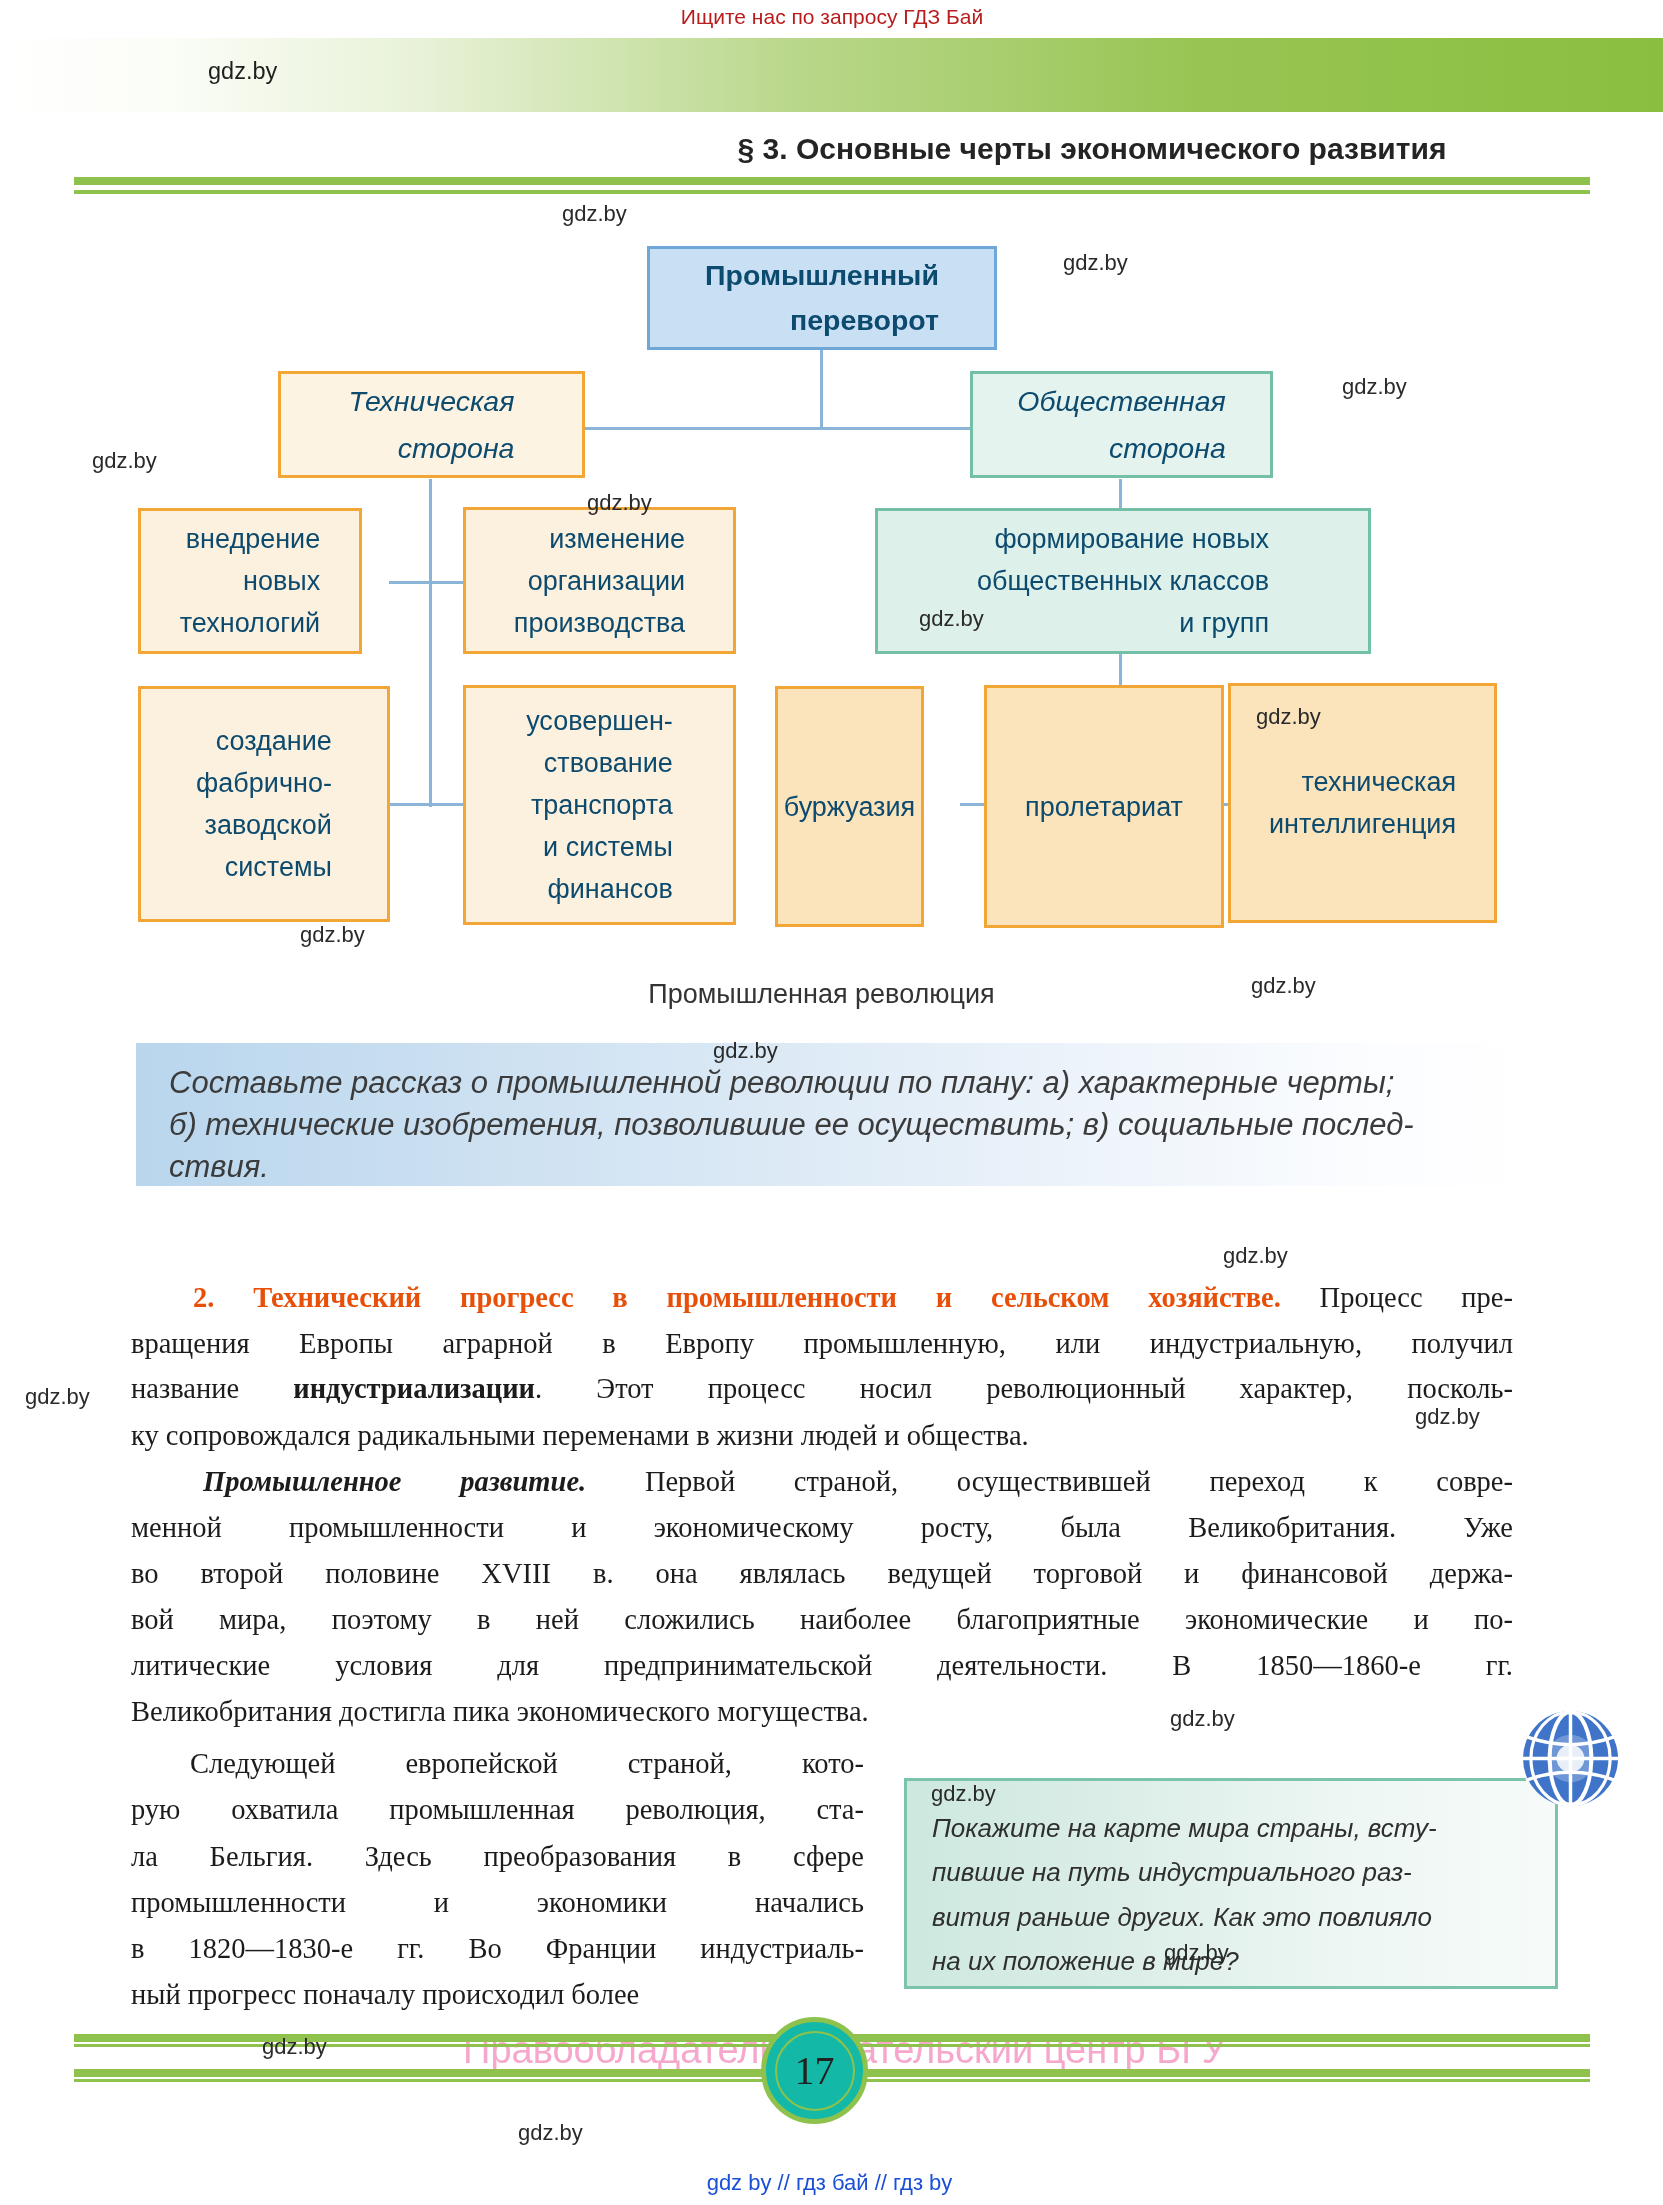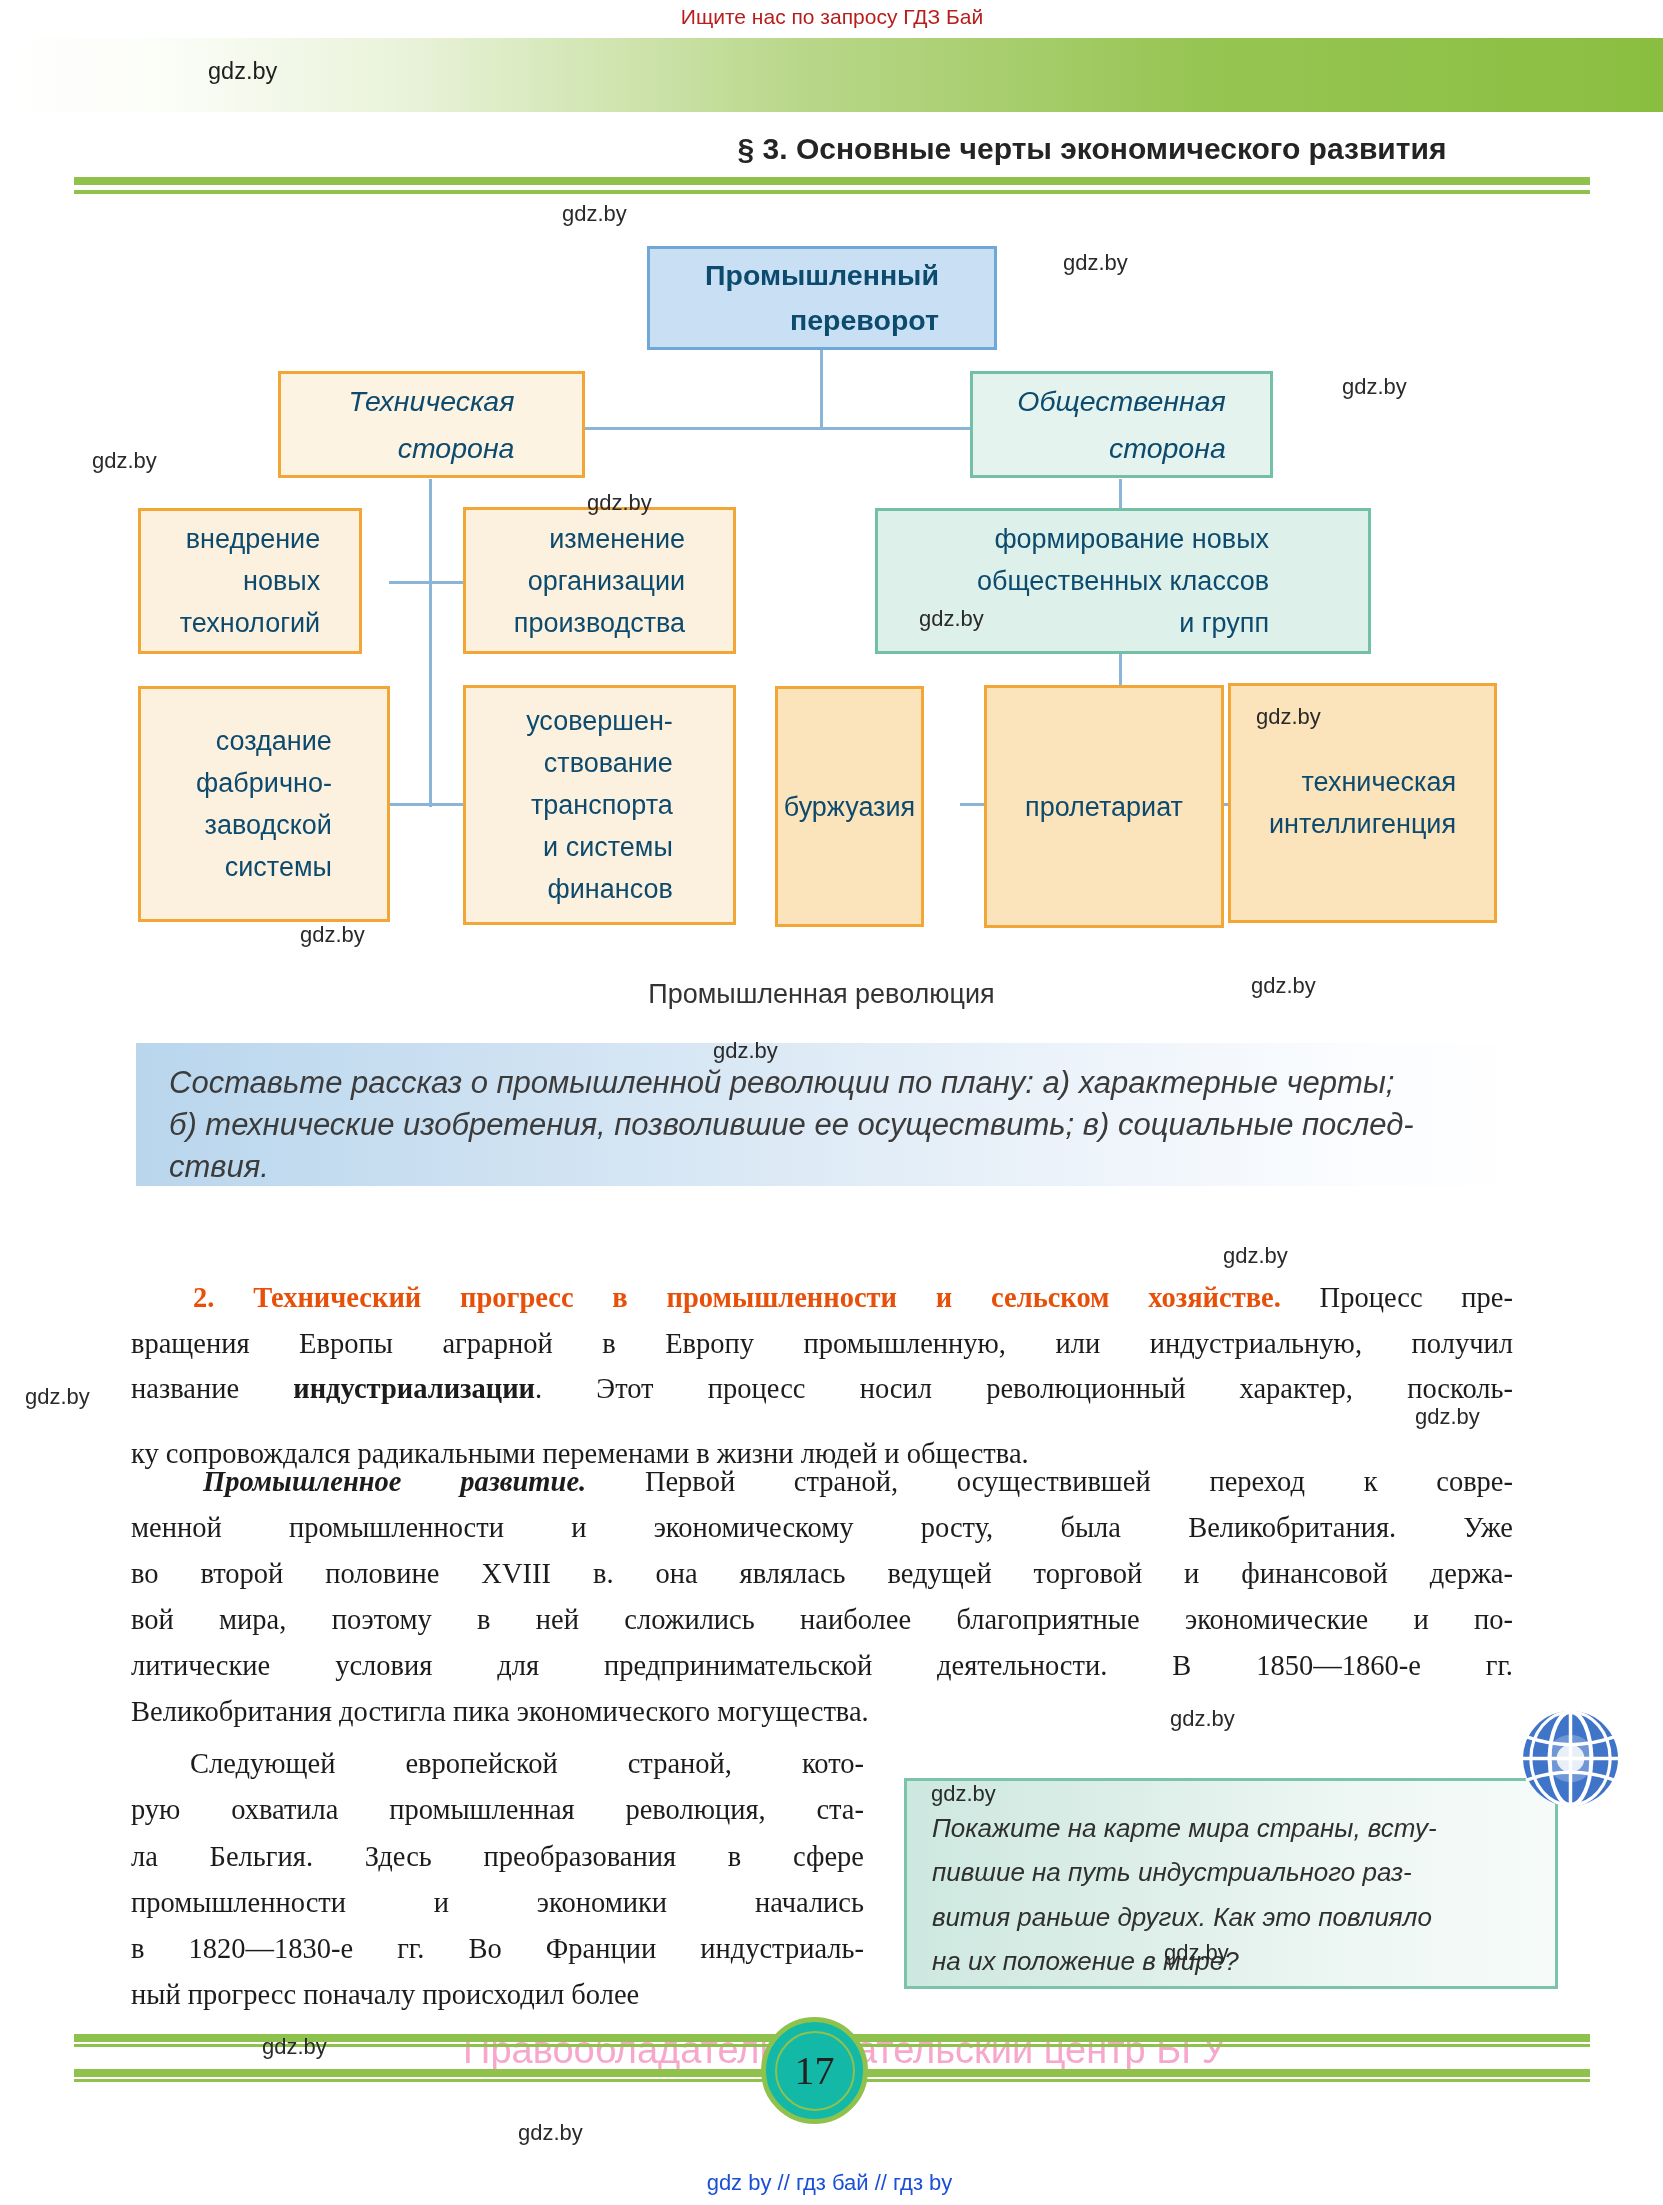--- a/index.html
+++ b/index.html
@@ -118,21 +118,21 @@
 <div class="abs wm" style="left:713px;top:1038px;">gdz.by</div>
 <div class="abs task"></div>
 <div class="abs task-line" style="top:1065px;">Составьте рассказ о промышленной революции по плану: а) характерные черты;</div>
 <div class="abs task-line" style="top:1107px;">б) технические изобретения, позволившие ее осуществить; в) социальные послед-</div>
 <div class="abs task-line" style="top:1149px;">ствия.</div>
 
 <div class="abs wm" style="left:1223px;top:1243px;">gdz.by</div>
 <div class="abs bl just" style="top:1282px;"><span style="display:inline-block;width:62px;"></span><span class="lead-orange">2. Технический прогресс в промышленности и сельском хозяйстве.</span><span> Процесс пре-</span></div>
 <div class="abs bl just" style="top:1328px;">вращения Европы аграрной в Европу промышленную, или индустриальную, получил</div>
 <div class="abs bl just" style="top:1373px;"><span>название </span><span class="bold">индустриализации</span><span>. Этот процесс носил революционный характер, посколь-</span></div>
-<div class="abs bl" style="top:1420px;margin-top:18px;">ку сопровождался радикальными переменами в жизни людей и общества.</div>
+<div class="abs bl" style="top:1420px;">ку сопровождался радикальными переменами в жизни людей и общества.</div>
 <div class="abs wm" style="left:25px;top:1384px;">gdz.by</div>
 <div class="abs wm" style="left:1415px;top:1404px;">gdz.by</div>
 
 <div class="abs bl just" style="top:1466px;"><span style="display:inline-block;width:72px;"></span><span class="lead-bi">Промышленное развитие.</span><span> Первой страной, осуществившей переход к совре-</span></div>
 <div class="abs bl just" style="top:1512px;">менной промышленности и экономическому росту, была Великобритания. Уже</div>
 <div class="abs bl just" style="top:1558px;">во второй половине XVIII в. она являлась ведущей торговой и финансовой держа-</div>
 <div class="abs bl just" style="top:1604px;">вой мира, поэтому в ней сложились наиболее благоприятные экономические и по-</div>
 <div class="abs bl just" style="top:1650px;">литические условия для предпринимательской деятельности. В 1850—1860-е гг.</div>
 <div class="abs bl" style="top:1696px;">Великобритания достигла пика экономического могущества.</div>
 <div class="abs wm" style="left:1170px;top:1706px;">gdz.by</div>

